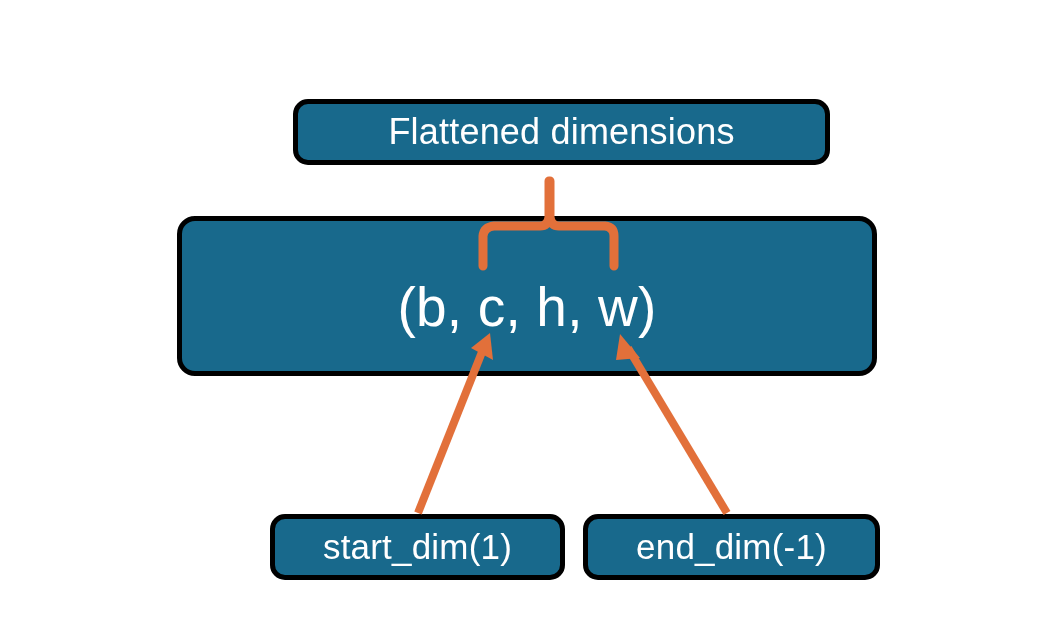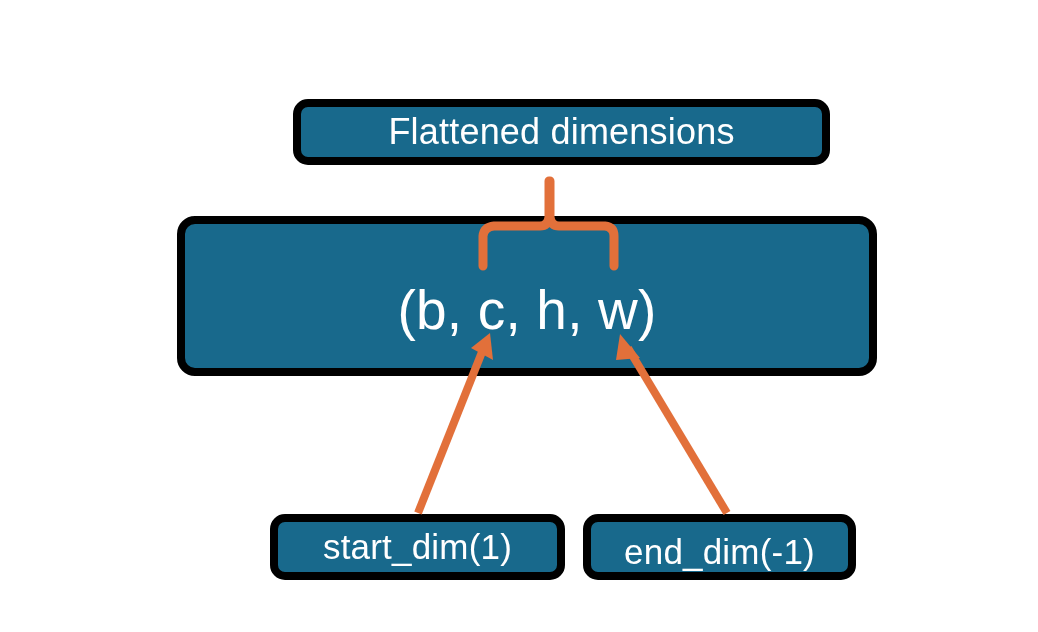--- a/index.html
+++ b/index.html
@@ -12,21 +12,21 @@
     width: 1038px;
     height: 632px;
     background: #ffffff;
     overflow: hidden;
     font-family: "Liberation Sans", sans-serif;
   }
   .node-box {
     position: absolute;
     box-sizing: border-box;
     background: #18698C;
-    border: 8px solid #000000;
+    border: 5px solid #000000;
     border-radius: 15px;
     display: flex;
     align-items: center;
     justify-content: center;
     color: #ffffff;
     font-weight: 400;
     letter-spacing: 0.2px;
     white-space: nowrap;
   }
   #box-flattened {
@@ -58,24 +58,23 @@
     left: 270px;
     top: 514px;
     width: 295px;
     height: 66px;
     font-size: 35px;
     justify-content: center;
   }
   #box-end-dim {
     left: 583px;
     top: 514px;
-    width: 273px;
+    width: 297px;
     height: 66px;
     font-size: 35px;
-    align-items: flex-end;
   }
   #annot-layer {
     position: absolute;
     left: 0;
     top: 0;
     width: 1038px;
     height: 632px;
     pointer-events: none;
   }
   .brace-path {

